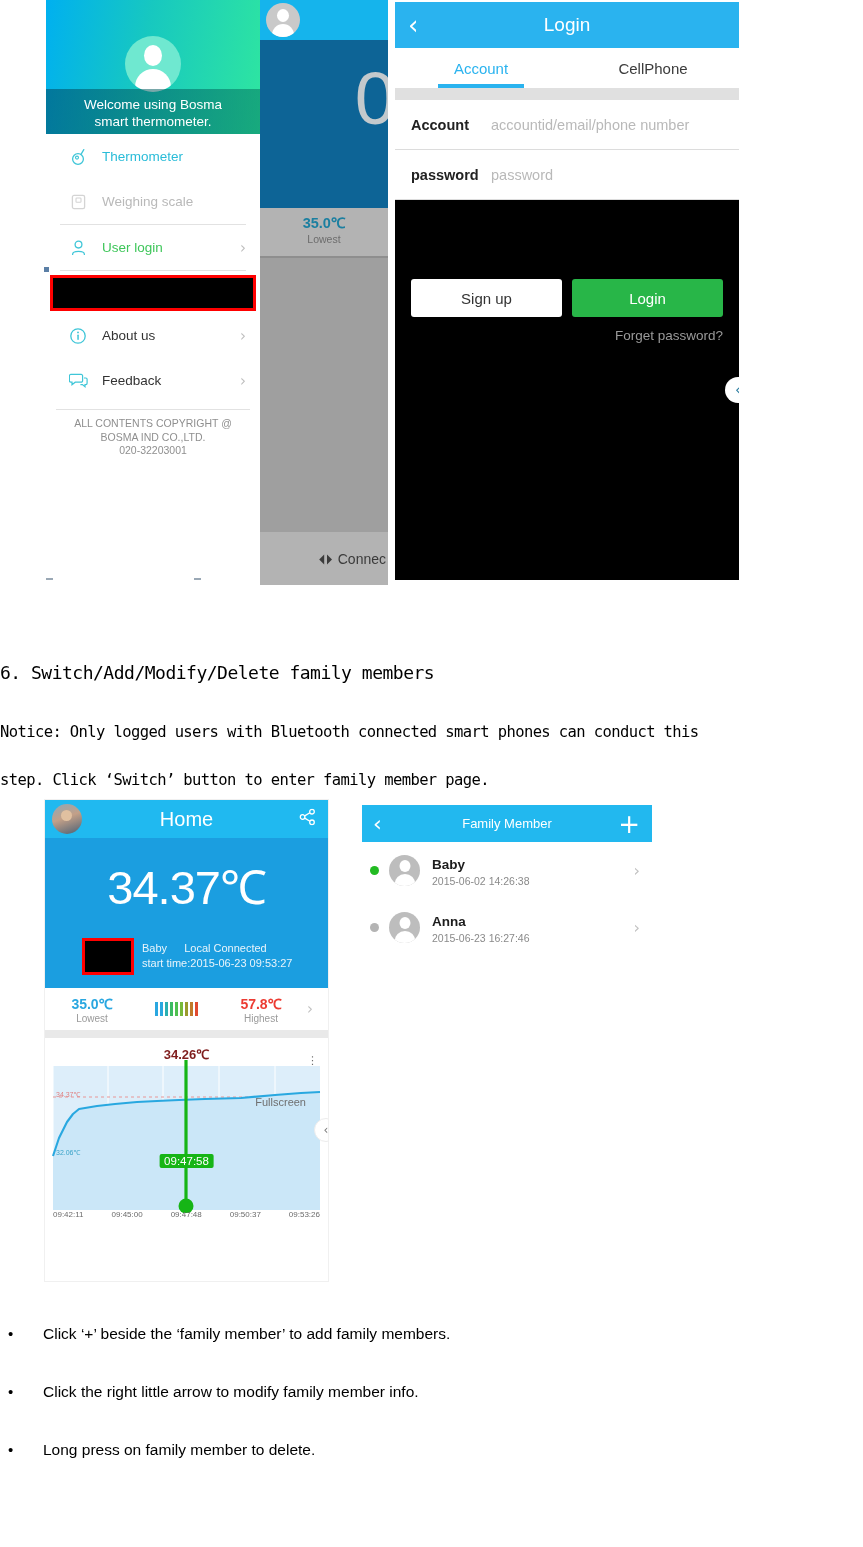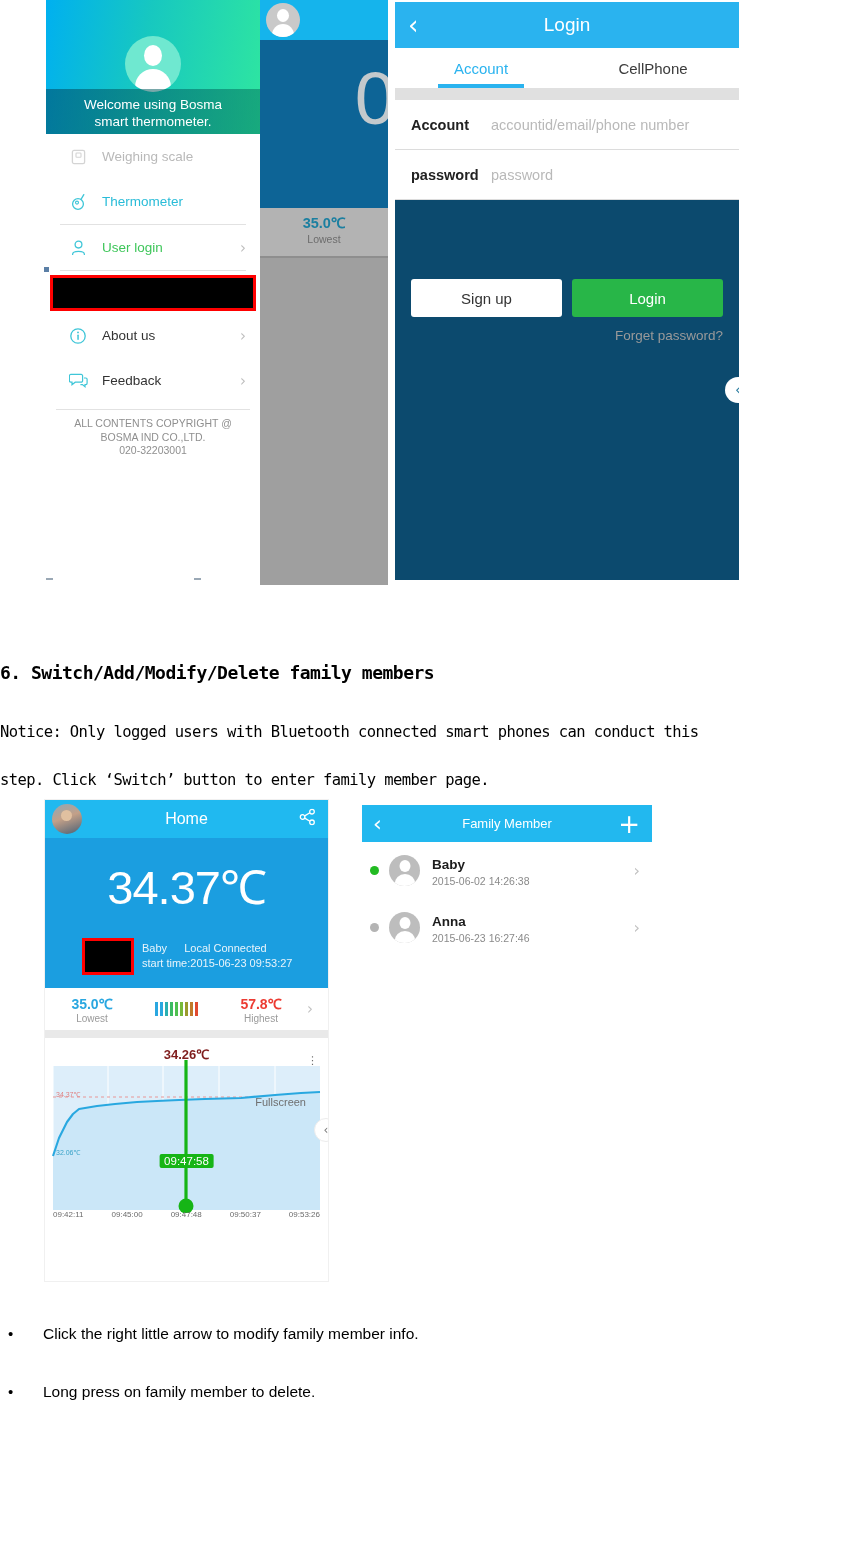--- a/index.html
+++ b/index.html
@@ -296,21 +296,21 @@
     color: #222;
     font-weight: bold;
     min-width: 74px;
   }
   .login-field .fv {
     font-size: 14.5px;
     color: #b9b9b9;
     margin-left: 6px;
   }
   .login-grayzone {
-    background: #0c4a6e;
+    background: #000000;
     height: 380px;
     position: relative;
   }
   .login-btnrow {
     position: absolute;
     left: 16px; right: 16px; top: 79px;
     display: flex;
     gap: 10px;
   }
   .btn-signup {
@@ -355,21 +355,21 @@
     font-family: "DejaVu Sans", sans-serif;
   }
 
   
   .doc-heading {
     position: absolute;
     left: 0; top: 662px;
     width: 863px;
     font-family: "DejaVu Sans Mono", monospace;
     font-size: 18px;
-    font-weight: bold;
+    font-weight: normal;
     color: #000;
     letter-spacing: -0.5px;
   }
   .doc-notice {
     position: absolute;
     left: 0; top: 708px;
     width: 869px;
     font-family: "DejaVu Sans Mono", monospace;
     font-size: 15.5px;
     line-height: 48px;
@@ -397,21 +397,21 @@
   .home-topbar {
     height: 38px;
     background: #20b9f0;
     position: relative;
     display: flex;
     align-items: center;
     justify-content: center;
   }
   .home-topbar .t {
     color: #fff;
-    font-size: 16px;
+    font-size: 20px;
   }
   .home-user-photo {
     position: absolute;
     left: 7px; top: 4px;
     width: 30px; height: 30px;
     border-radius: 50%;
     background: linear-gradient(160deg,#8fa8b8 0%,#c3a088 45%,#4a5f74 100%);
     overflow: hidden;
   }
   .home-user-photo::after {
@@ -691,44 +691,44 @@
         <div class="body"></div>
       </div>
       <div class="drawer-header-bottom"></div>
       <div class="drawer-welcome">
         <div>Welcome using Bosma</div>
         <div>smart thermometer.</div>
       </div>
     </div>
 
     <div class="drawer-list">
-
-      <div class="drawer-item">
-        <span class="dicon">
-          <svg width="17" height="18" viewBox="0 0 17 18">
-            <rect x="2.4" y="2.4" width="12.2" height="13.2" rx="1.6" fill="none" stroke="#d4d4d4" stroke-width="1.3"></rect>
-            <rect x="6" y="5" width="5" height="4.2" rx="0.8" fill="none" stroke="#d4d4d4" stroke-width="1.1"></rect>
-          </svg>
-        </span>
-        <span class="dlabel dlabel-weighing">Weighing scale</span>
-        <span class="dchev"></span>
-      </div>
 
       <div class="drawer-item">
         <span class="dicon">
           <svg width="17" height="19" viewBox="0 0 17 19">
             <circle cx="8" cy="12" r="5.4" fill="none" stroke="#3fc6d8" stroke-width="1.3"></circle>
             <path d="M11 7.4 L13.8 2.6" stroke="#3fc6d8" stroke-width="1.3" fill="none" stroke-linecap="round"></path>
             <circle cx="7" cy="10.6" r="1.5" fill="none" stroke="#3fc6d8" stroke-width="1.1"></circle>
           </svg>
         </span>
         <span class="dlabel dlabel-thermometer">Thermometer</span>
         <span class="dchev"></span>
       </div>
 
+      <div class="drawer-item">
+        <span class="dicon">
+          <svg width="17" height="18" viewBox="0 0 17 18">
+            <rect x="2.4" y="2.4" width="12.2" height="13.2" rx="1.6" fill="none" stroke="#d4d4d4" stroke-width="1.3"></rect>
+            <rect x="6" y="5" width="5" height="4.2" rx="0.8" fill="none" stroke="#d4d4d4" stroke-width="1.1"></rect>
+          </svg>
+        </span>
+        <span class="dlabel dlabel-weighing">Weighing scale</span>
+        <span class="dchev"></span>
+      </div>
+
       <div class="drawer-sep"></div>
 
       <div class="drawer-item">
         <span class="dicon">
           <svg width="17" height="18" viewBox="0 0 17 18">
             <circle cx="8.5" cy="5.6" r="3.4" fill="none" stroke="#3fc6d8" stroke-width="1.3"></circle>
             <path d="M2.6 15.4 C2.6 11.4 14.4 11.4 14.4 15.4" fill="none" stroke="#3fc6d8" stroke-width="1.3" stroke-linecap="round"></path>
           </svg>
         </span>
         <span class="dlabel dlabel-login">User login</span>
@@ -782,20 +782,29 @@
       </div>
     </div>
     <div class="sliver-temp">
       <div class="sliver-big">0</div>
     </div>
     <div class="sliver-minmax">
       <div class="v">35.0℃</div>
       <div class="l">Lowest</div>
     </div>
     <div class="sliver-body"></div>
+    <div class="sliver-bottom">
+      <span class="bt">
+        <svg width="16" height="11" viewBox="0 0 16 11" style="vertical-align:-1px">
+          <path d="M6.2 0.5 L6.2 10.5 L1.2 5.5 Z" fill="#3b3b3b"></path>
+          <path d="M9 0.5 L9 10.5 L14 5.5 Z" fill="#3b3b3b"></path>
+        </svg>
+        <span>Connec</span>
+      </span>
+    </div>
   </div>
 
   <div class="login-panel">
     <div class="login-topbar">
       <span class="login-back">‹</span>
       <span class="login-title">Login</span>
     </div>
     <div class="login-tabs">
       <div class="login-tab active">Account</div>
       <div class="login-tab">CellPhone</div>
@@ -954,18 +963,21 @@
         <span class="fam-name">Anna</span>
         <span class="fam-time" style="display:block">2015-06-23 16:27:46</span>
       </span>
       <span class="fam-chev">›</span>
     </div>
   </div>
 </div>
 
 <div class="bullets">
   <div class="bullet">
+    <span>Click ‘+’ beside the ‘family member’ to add family members.</span>
+  </div>
+  <div class="bullet">
     <span>Click the right little arrow to modify family member info.</span>
   </div>
   <div class="bullet">
     <span>Long press on family member to delete.</span>
   </div>
 </div>
 
 </body></html>

